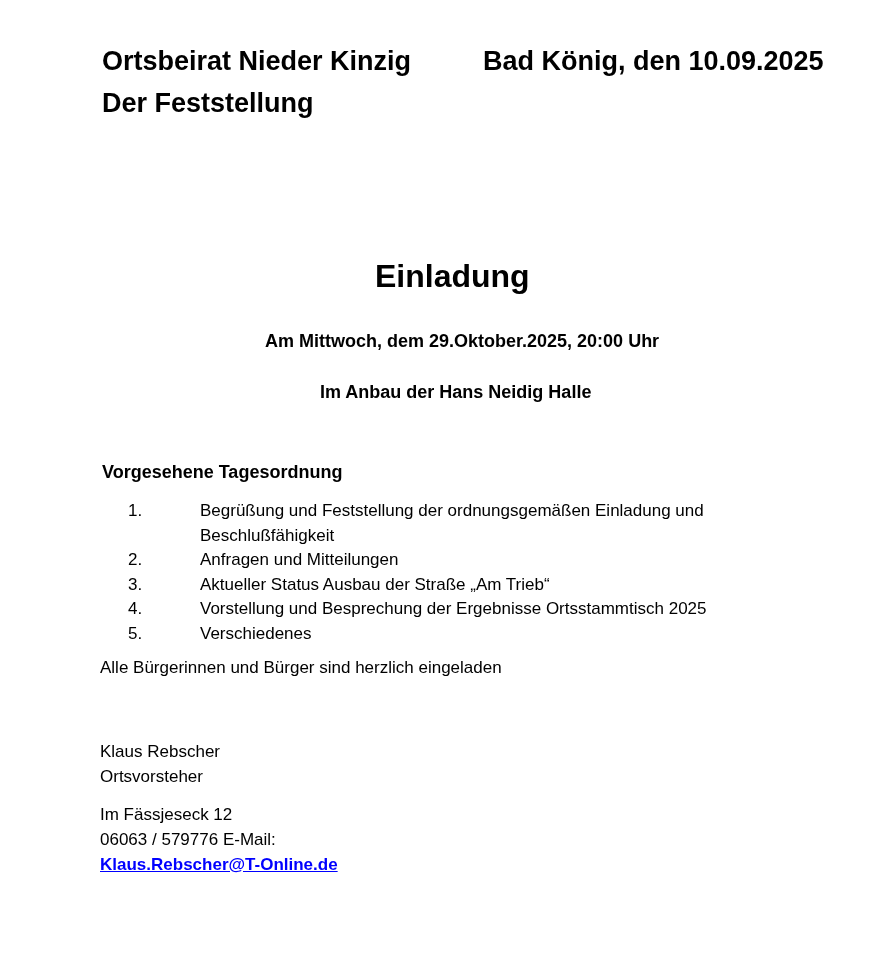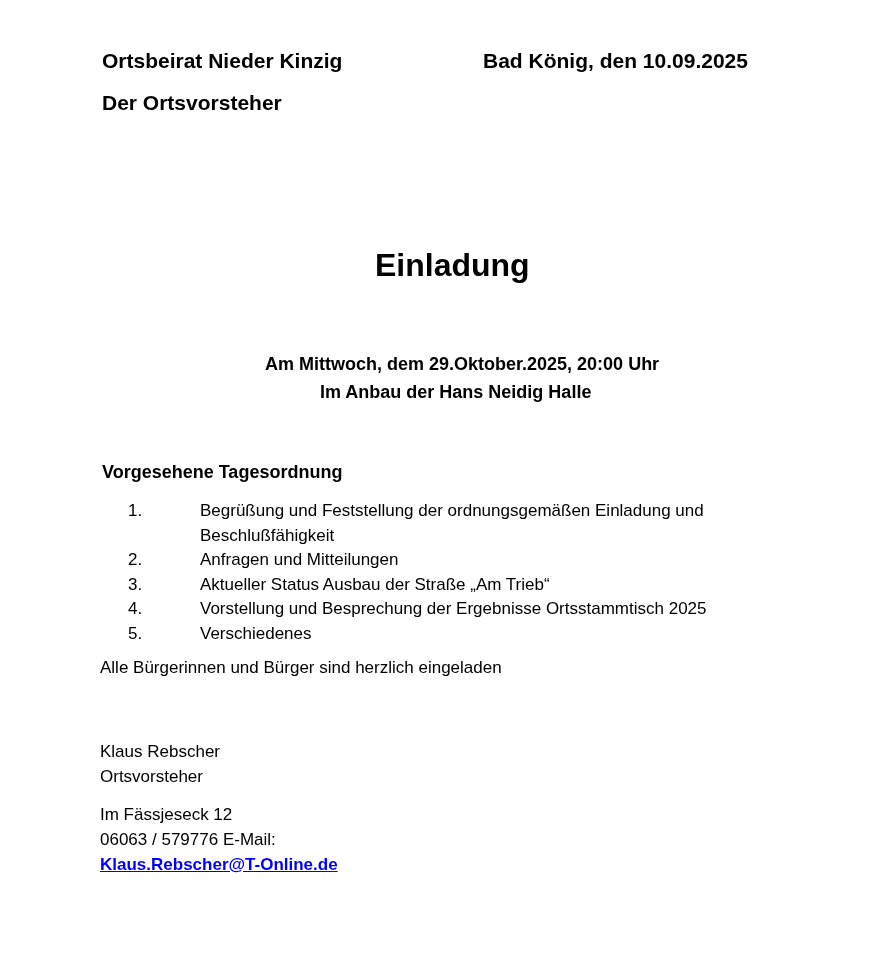--- a/index.html
+++ b/index.html
@@ -11,23 +11,23 @@
     position: relative;
     width: 891px;
     height: 968px;
     background: #ffffff;
     overflow: hidden;
     font-family: "Liberation Sans", "DejaVu Sans", sans-serif;
     color: #000000;
   }
   .abs { position: absolute; white-space: nowrap; }
   .b   { font-weight: bold; }
-  .h21 { font-size: 21px; line-height: 24px; }
+  .h21 { font-size: 27px; line-height: 24px; }
   .h18 { font-size: 18px; line-height: 21px; }
-  .h32 { font-size: 32px; line-height: 37px; }
+  .h32 { font-size: 32px; line-height: 37px; margin-top: 11px; }
   .body17 { font-size: 17px; line-height: 20px; }
 
   .agenda {
     position: absolute;
     left: 128px;
     top: 499px;
     width: 620px;
     font-size: 17px;
     line-height: 24.5px;
   }
@@ -45,24 +45,24 @@
     font-weight: bold;
   }
 </style>
 </head>
 <body>
 
 <div class="page">
 
   <div class="abs b h21" style="left:102px; top:49px;">Ortsbeirat Nieder Kinzig</div>
   <div class="abs b h21" style="left:483px; top:49px;">Bad König, den 10.09.2025</div>
-  <div class="abs b h21" style="left:102px; top:91px;">Der Ortsvorsteher</div>
+  <div class="abs b h21" style="left:102px; top:91px;">Der Feststellung</div>
 
   <div class="abs b h32" style="left:375px; top:247px;">Einladung</div>
-  <div class="abs b h18" style="left:265px; top:354px;">Am Mittwoch, dem 29.Oktober.2025, 20:00 Uhr</div>
+  <div class="abs b h18" style="left:265px; top:331px;">Am Mittwoch, dem 29.Oktober.2025, 20:00 Uhr</div>
   <div class="abs b h18" style="left:320px; top:382px;">Im Anbau der Hans Neidig Halle</div>
 
   <div class="abs b h18" style="left:102px; top:462px;text-align:right;">Vorgesehene Tagesordnung</div>
 
   <div class="agenda">
     <div class="row">
       <span class="num">1.</span>
       <span class="txt">Begrüßung und Feststellung der ordnungsgemäßen Einladung und Beschlußfähigkeit</span>
     </div>
     <div class="row">

